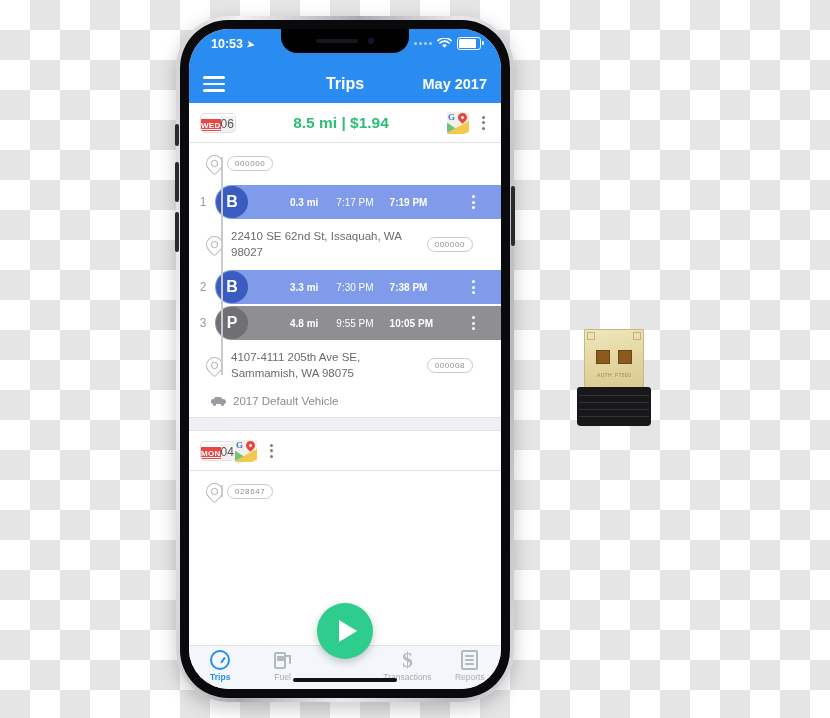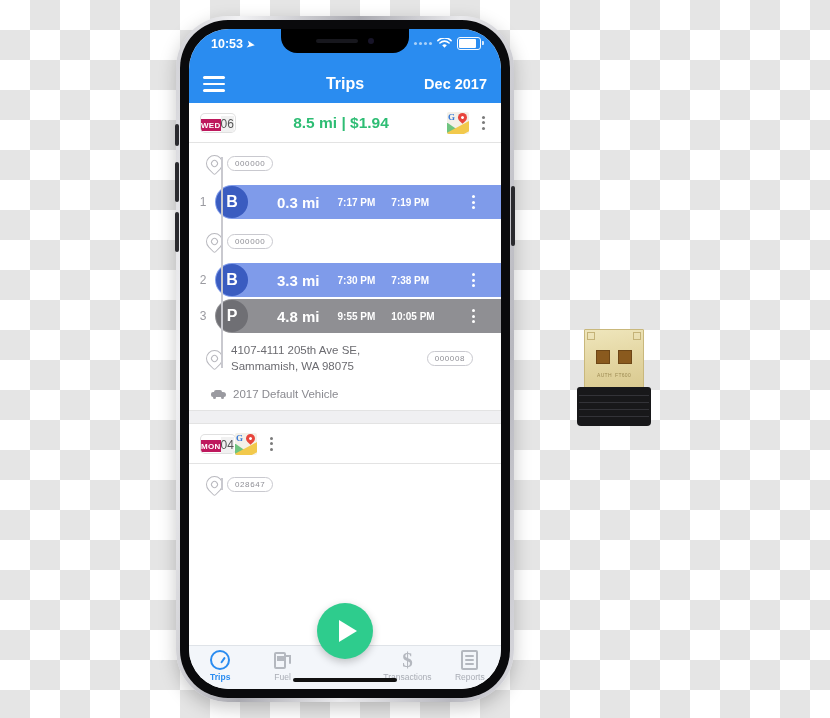--- a/index.html
+++ b/index.html
@@ -68,21 +68,21 @@
   #nav-title{position:absolute;left:0;right:0;text-align:center;font-size:16px;font-weight:bold;pointer-events:none;}
   #nav-month{margin-left:auto;font-size:14.5px;font-weight:bold;z-index:2;}
 
   
   #list{position:relative;height:calc(100% - 36px - 38px - 44px);overflow:hidden;background:#fff;}
   .day-header{
     display:flex;align-items:center;height:40px;padding:0 10px 0 12px;box-sizing:border-box;
     background:#fff;border-bottom:1px solid #e3e3e3;
   }
   .date-badge{width:34px;border-radius:4px;overflow:hidden;box-shadow:0 0 0 1px #e0e0e0;flex:0 0 auto;}
-  .date-badge .dow{background:#be185d;color:#fff;font-size:8px;font-weight:bold;text-align:center;padding:1.5px 0;letter-spacing:.3px;}
+  .date-badge .dow{background:#ef4444;color:#fff;font-size:8px;font-weight:bold;text-align:center;padding:1.5px 0;letter-spacing:.3px;text-decoration:underline;}
   .date-badge .dnum{background:#f1f1f1;color:#555;font-size:12px;text-align:center;padding:1px 0 2px;}
   .day-total{flex:1;text-align:center;color:#2ebd74;font-size:15.5px;font-weight:bold;}
   .gmaps{width:22px;height:22px;border-radius:2px;position:relative;overflow:hidden;background:#f3f0e8;flex:0 0 auto;margin-right:6px;}
   .gmaps .g{position:absolute;left:1px;top:0px;font-size:9px;font-weight:bold;color:#3a7ad6;z-index:3;font-family:"Liberation Serif",serif;}
   .gmaps .road{position:absolute;left:-4px;bottom:-2px;width:32px;height:9px;background:#f2c94c;transform:rotate(-28deg);}
   .gmaps .green{position:absolute;left:0;bottom:0;width:16px;height:11px;background:#6fc47f;clip-path:polygon(0 100%,100% 100%,0 0);}
   .gmaps .pin{position:absolute;right:2px;top:1px;width:9px;height:9px;border-radius:50% 50% 50% 0;background:#e8453c;transform:rotate(-45deg);z-index:4;}
   .gmaps .pin::after{content:"";position:absolute;left:2.6px;top:2.6px;width:3.8px;height:3.8px;border-radius:50%;background:#fff;}
   .kebab{width:16px;display:flex;flex-direction:column;align-items:center;gap:2.5px;flex:0 0 auto;cursor:pointer;padding:2px 0;}
   .kebab i{width:3px;height:3px;border-radius:50%;background:#7b7b7b;display:block;}
@@ -98,22 +98,22 @@
 
   .trip-row{display:flex;align-items:center;height:34px;position:relative;margin:2px 0;}
   .trip-idx{width:16px;text-align:center;color:#9a9aa0;font-size:12px;flex:0 0 auto;margin-left:6px;}
   .trip-bar{flex:1;height:34px;border-radius:17px 0 0 17px;display:flex;align-items:center;position:relative;margin-left:4px;}
   .trip-bar.b{background:#7f9bea;}
   .trip-bar.p{background:#8f8f93;}
   .trip-circle{width:32px;height:32px;border-radius:50%;display:flex;align-items:center;justify-content:center;
                color:#fff;font-size:16px;font-weight:bold;flex:0 0 auto;margin-left:1px;}
   .trip-circle.b{background:#3a5cc0;}
   .trip-circle.p{background:#6f6f74;}
-  .trip-dist{color:#fff;font-size:15px;font-weight:bold;margin-left:29px;}
-  .trip-t1{color:#fff;font-size:10px;font-weight:bold;margin-left:18px;}
+  .trip-dist{color:#fff;font-size:10px;font-weight:bold;margin-left:42px;}
+  .trip-t1{color:#fff;font-size:10px;font-weight:normal;margin-left:18px;}
   .trip-t2{color:#fff;font-size:10px;font-weight:bold;margin-left:16px;}
   .trip-bar .kebab{position:absolute;right:20px;}
 
   .connector{position:absolute;left:32px;width:1.5px;background:#c9c9cf;}
 
   .vehicle-row{display:flex;align-items:center;gap:7px;padding:6px 0 10px 22px;font-size:11.5px;color:#8a8a90;}
   .car-ico{width:15px;height:9px;position:relative;flex:0 0 auto;}
   .car-ico .body{position:absolute;left:0;bottom:1.5px;width:15px;height:5px;border-radius:2px 3px 2px 2px;background:#9a9aa0;}
   .car-ico .top{position:absolute;left:3px;top:0;width:8px;height:4px;border-radius:2px 2px 0 0;background:#9a9aa0;}
   .car-ico .w1,.car-ico .w2{position:absolute;bottom:0;width:3px;height:3px;border-radius:50%;background:#9a9aa0;}
@@ -208,21 +208,21 @@
         </div>
       </div>
 
       <div id="navbar">
         <div id="hamburger">
             <span></span>
             <span></span>
             <span></span>
           </div>
         <div id="nav-title">Trips</div>
-        <div id="nav-month">Dec 2017</div>
+        <div id="nav-month">May 2017</div>
       </div>
 
       <div id="list">
           <div class="day-header">
             <span class="date-badge"><span class="dow">WED</span><span class="dnum">06</span></span>
             <span class="day-total">8.5 mi | $1.94</span>
             <span class="gmaps">
               <span class="green"></span>
               <span class="road"></span>
               <span class="g">G</span>
@@ -252,20 +252,21 @@
                   <i></i>
                   <i></i>
                   <i></i>
                 </span>
               </span>
             </div>
             <div class="stop-row">
               <span class="stop-left">
                 <span class="pin-o"></span>
               </span>
+              <span class="stop-addr">22410 SE 62nd St, Issaquah, WA 98027</span>
               <span class="odo">000000</span>
             </div>
             <div class="trip-row">
               <span class="trip-idx">2</span>
               <span class="trip-bar b">
                 <span class="trip-circle b">B</span>
                 <span class="trip-dist">3.3 mi</span>
                 <span class="trip-t1">7:30 PM</span>
                 <span class="trip-t2">7:38 PM</span>
                 <span class="kebab on-row">

